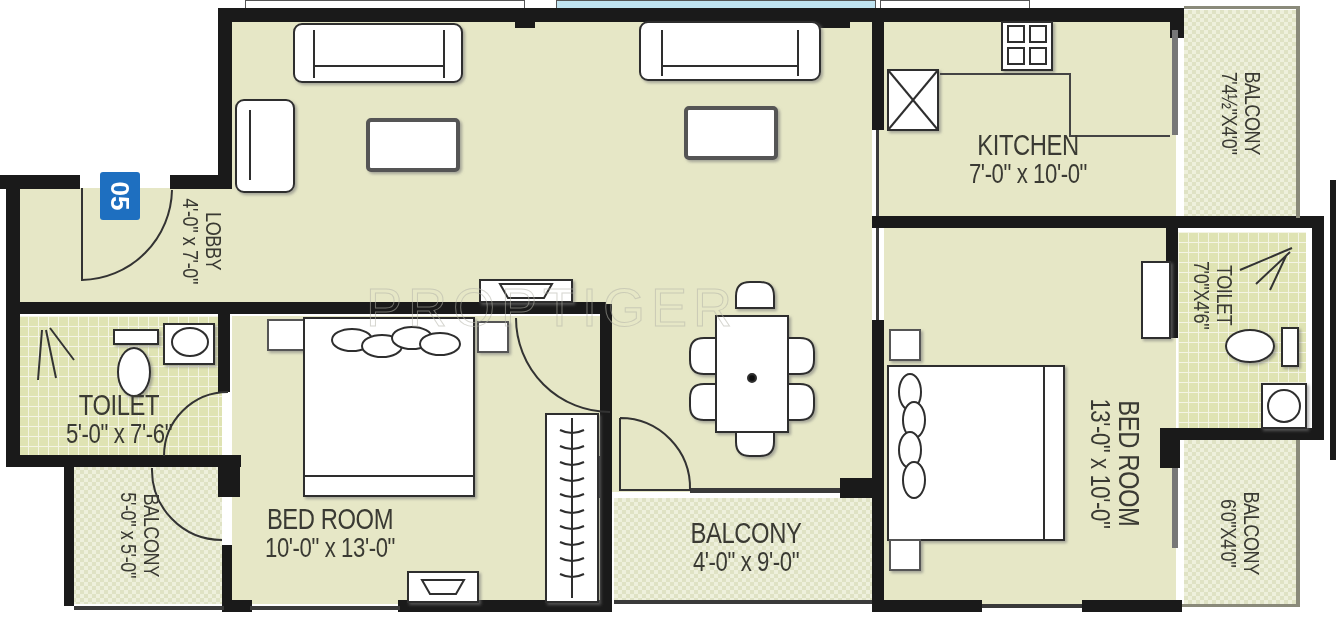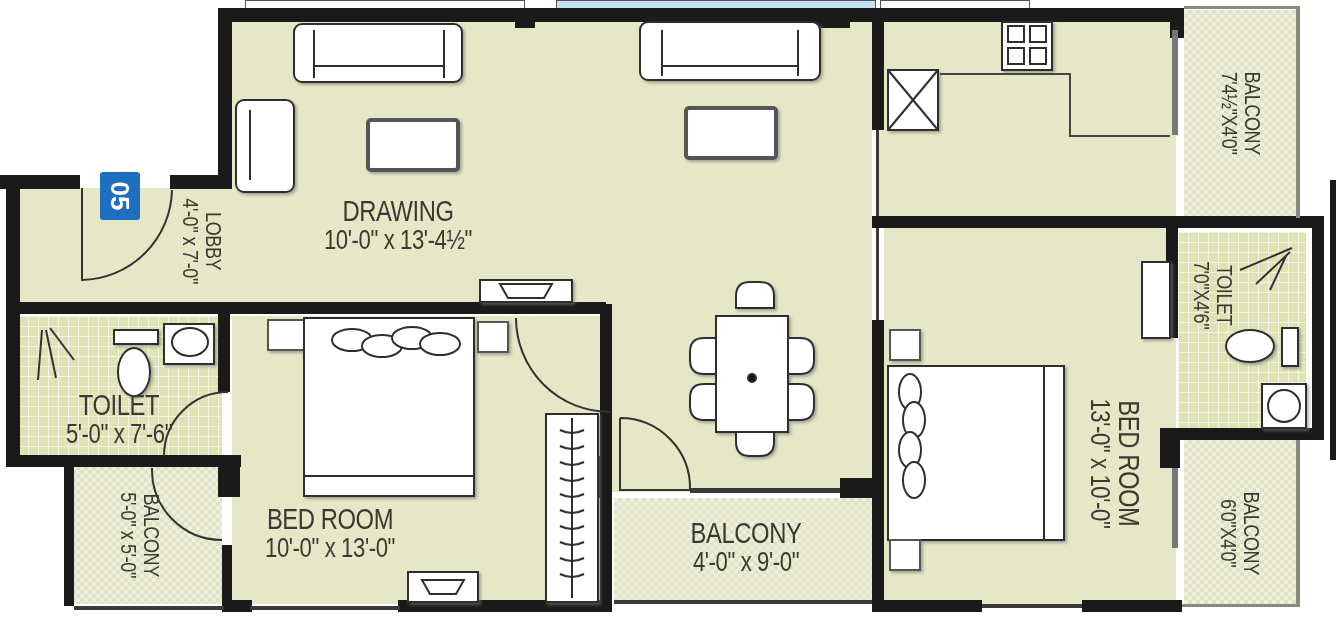--- a/index.html
+++ b/index.html
@@ -233,23 +233,23 @@
       <path d="M516 318 A94 94 0 0 0 610 412"></path>
       <path d="M620 418 v72 h70 A70 70 0 0 0 620 418"></path>
     </g>
 
     <g stroke="#333" stroke-width="2" fill="none">
       <path d="M42 330 L38 380 M46 330 L56 378 M50 328 L74 360"></path>
       <path d="M1292 248 L1240 270 M1290 252 L1256 284 M1286 256 L1270 290"></path>
     </g>
   </svg>
 
-  <div class="label" style="left:288px;top:196px;width:220px;">
-    <span class="name">DRAWING</span>
-    <span class="dim">10'-0" x 13'-4½"</span>
+  <div class="label" style="left:918px;top:130px;width:220px;">
+    <span class="name">KITCHEN</span>
+    <span class="dim">7'-0" x 10'-0"</span>
   </div>
   <div class="label small" style="left:1136px;top:90px;width:210px;transform:rotate(90deg);">
     <span class="name">BALCONY</span>
     <span class="dim">7'4½"X4'0"</span>
   </div>
   <div class="label small" style="left:132px;top:218px;width:140px;transform:rotate(90deg);">
     <span class="name">LOBBY</span>
     <span class="dim">4'-0" x 7'-0"</span>
   </div>
   <div class="label" style="left:14px;top:390px;width:210px;">
@@ -274,13 +274,14 @@
   </div>
   <div class="label small" style="left:1148px;top:272px;width:130px;transform:rotate(90deg);">
     <span class="name">TOILET</span>
     <span class="dim">7'0"X4'6"</span>
   </div>
   <div class="label small" style="left:1150px;top:510px;width:180px;transform:rotate(90deg);">
     <span class="name">BALCONY</span>
     <span class="dim">6'0"X4'0"</span>
   </div>
 
+  <div class="watermark" style="left:366px;top:276px;">PROPTIGER</div>
 </div>
 
 </body></html>

